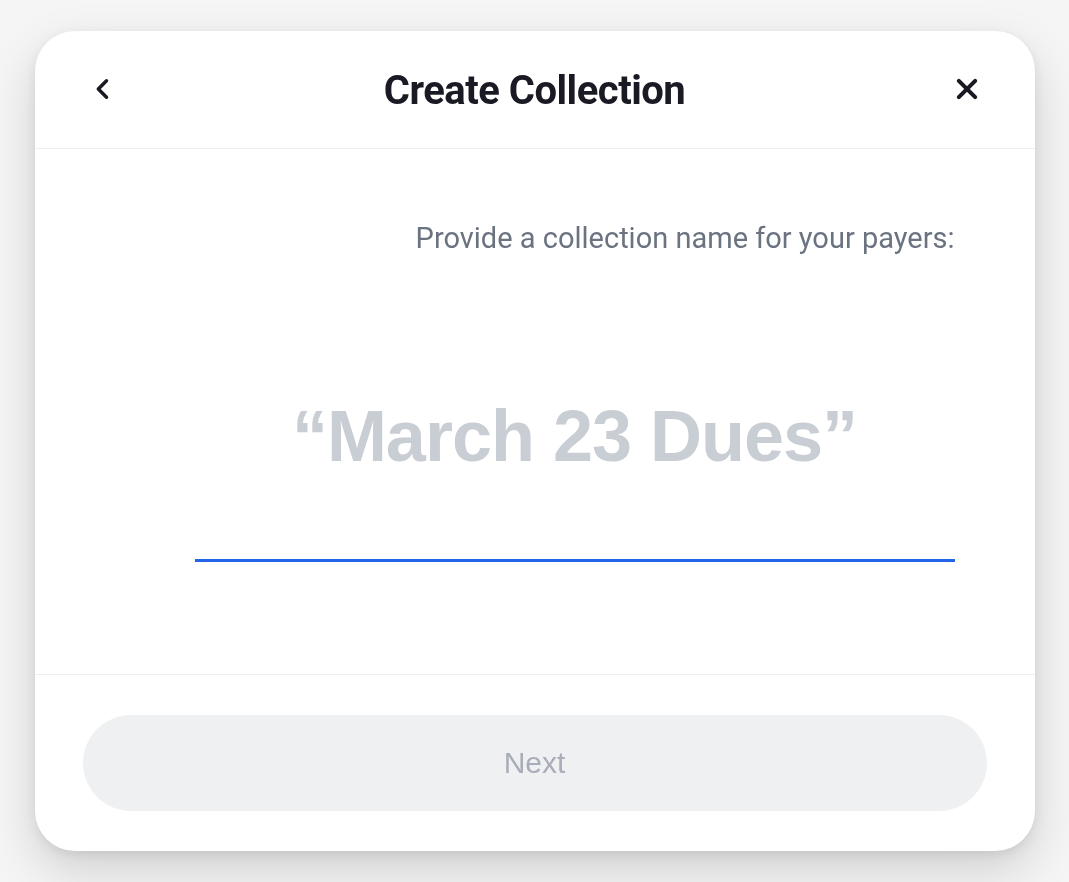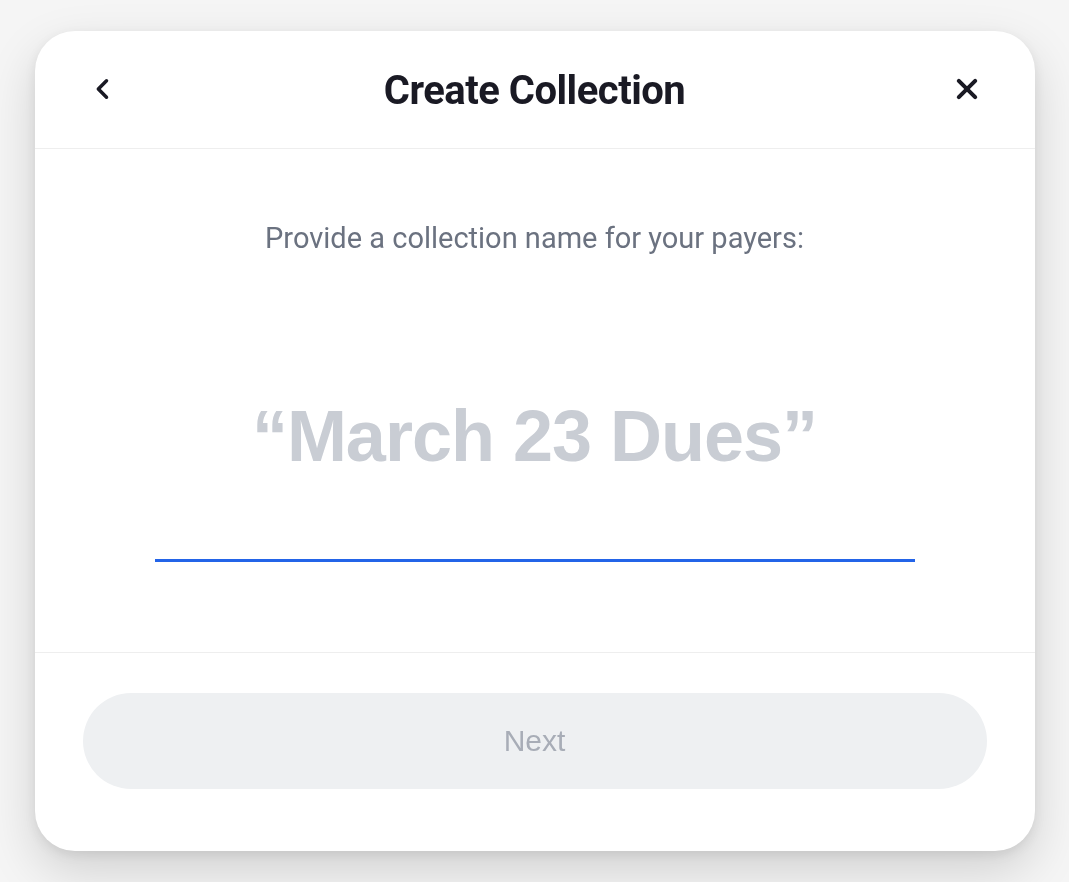--- a/index.html
+++ b/index.html
@@ -60,21 +60,21 @@
       stroke-linecap: round;
       stroke-linejoin: round;
     }
     .close-btn svg {
       stroke-width: 3.5;
     }
     .content {
       flex: 1;
       display: flex;
       flex-direction: column;
-      align-items: center;
+      align-items: flex-end;
       padding: 72px 80px 40px 80px;
       border-bottom: 1px solid #eeeeee;
     }
     .prompt-text {
       font-size: 29px;
       color: #6b7280;
       font-weight: 400;
       text-align: center;
     }
     .input-wrapper {
@@ -95,21 +95,21 @@
       color: #1a1a24;
       padding-bottom: 82px;
       background: transparent;
       letter-spacing: -1px;
     }
     .collection-input::placeholder {
       color: #c9cdd4;
       font-weight: 600;
     }
     .footer {
-      padding: 40px 48px 62px 48px;
+      padding: 40px 48px 40px 48px;
       display: flex;
       justify-content: center;
     }
     .next-btn {
       width: 100%;
       height: 96px;
       border-radius: 48px;
       border: none;
       background: #eef0f2;
       color: #a8adb7;

